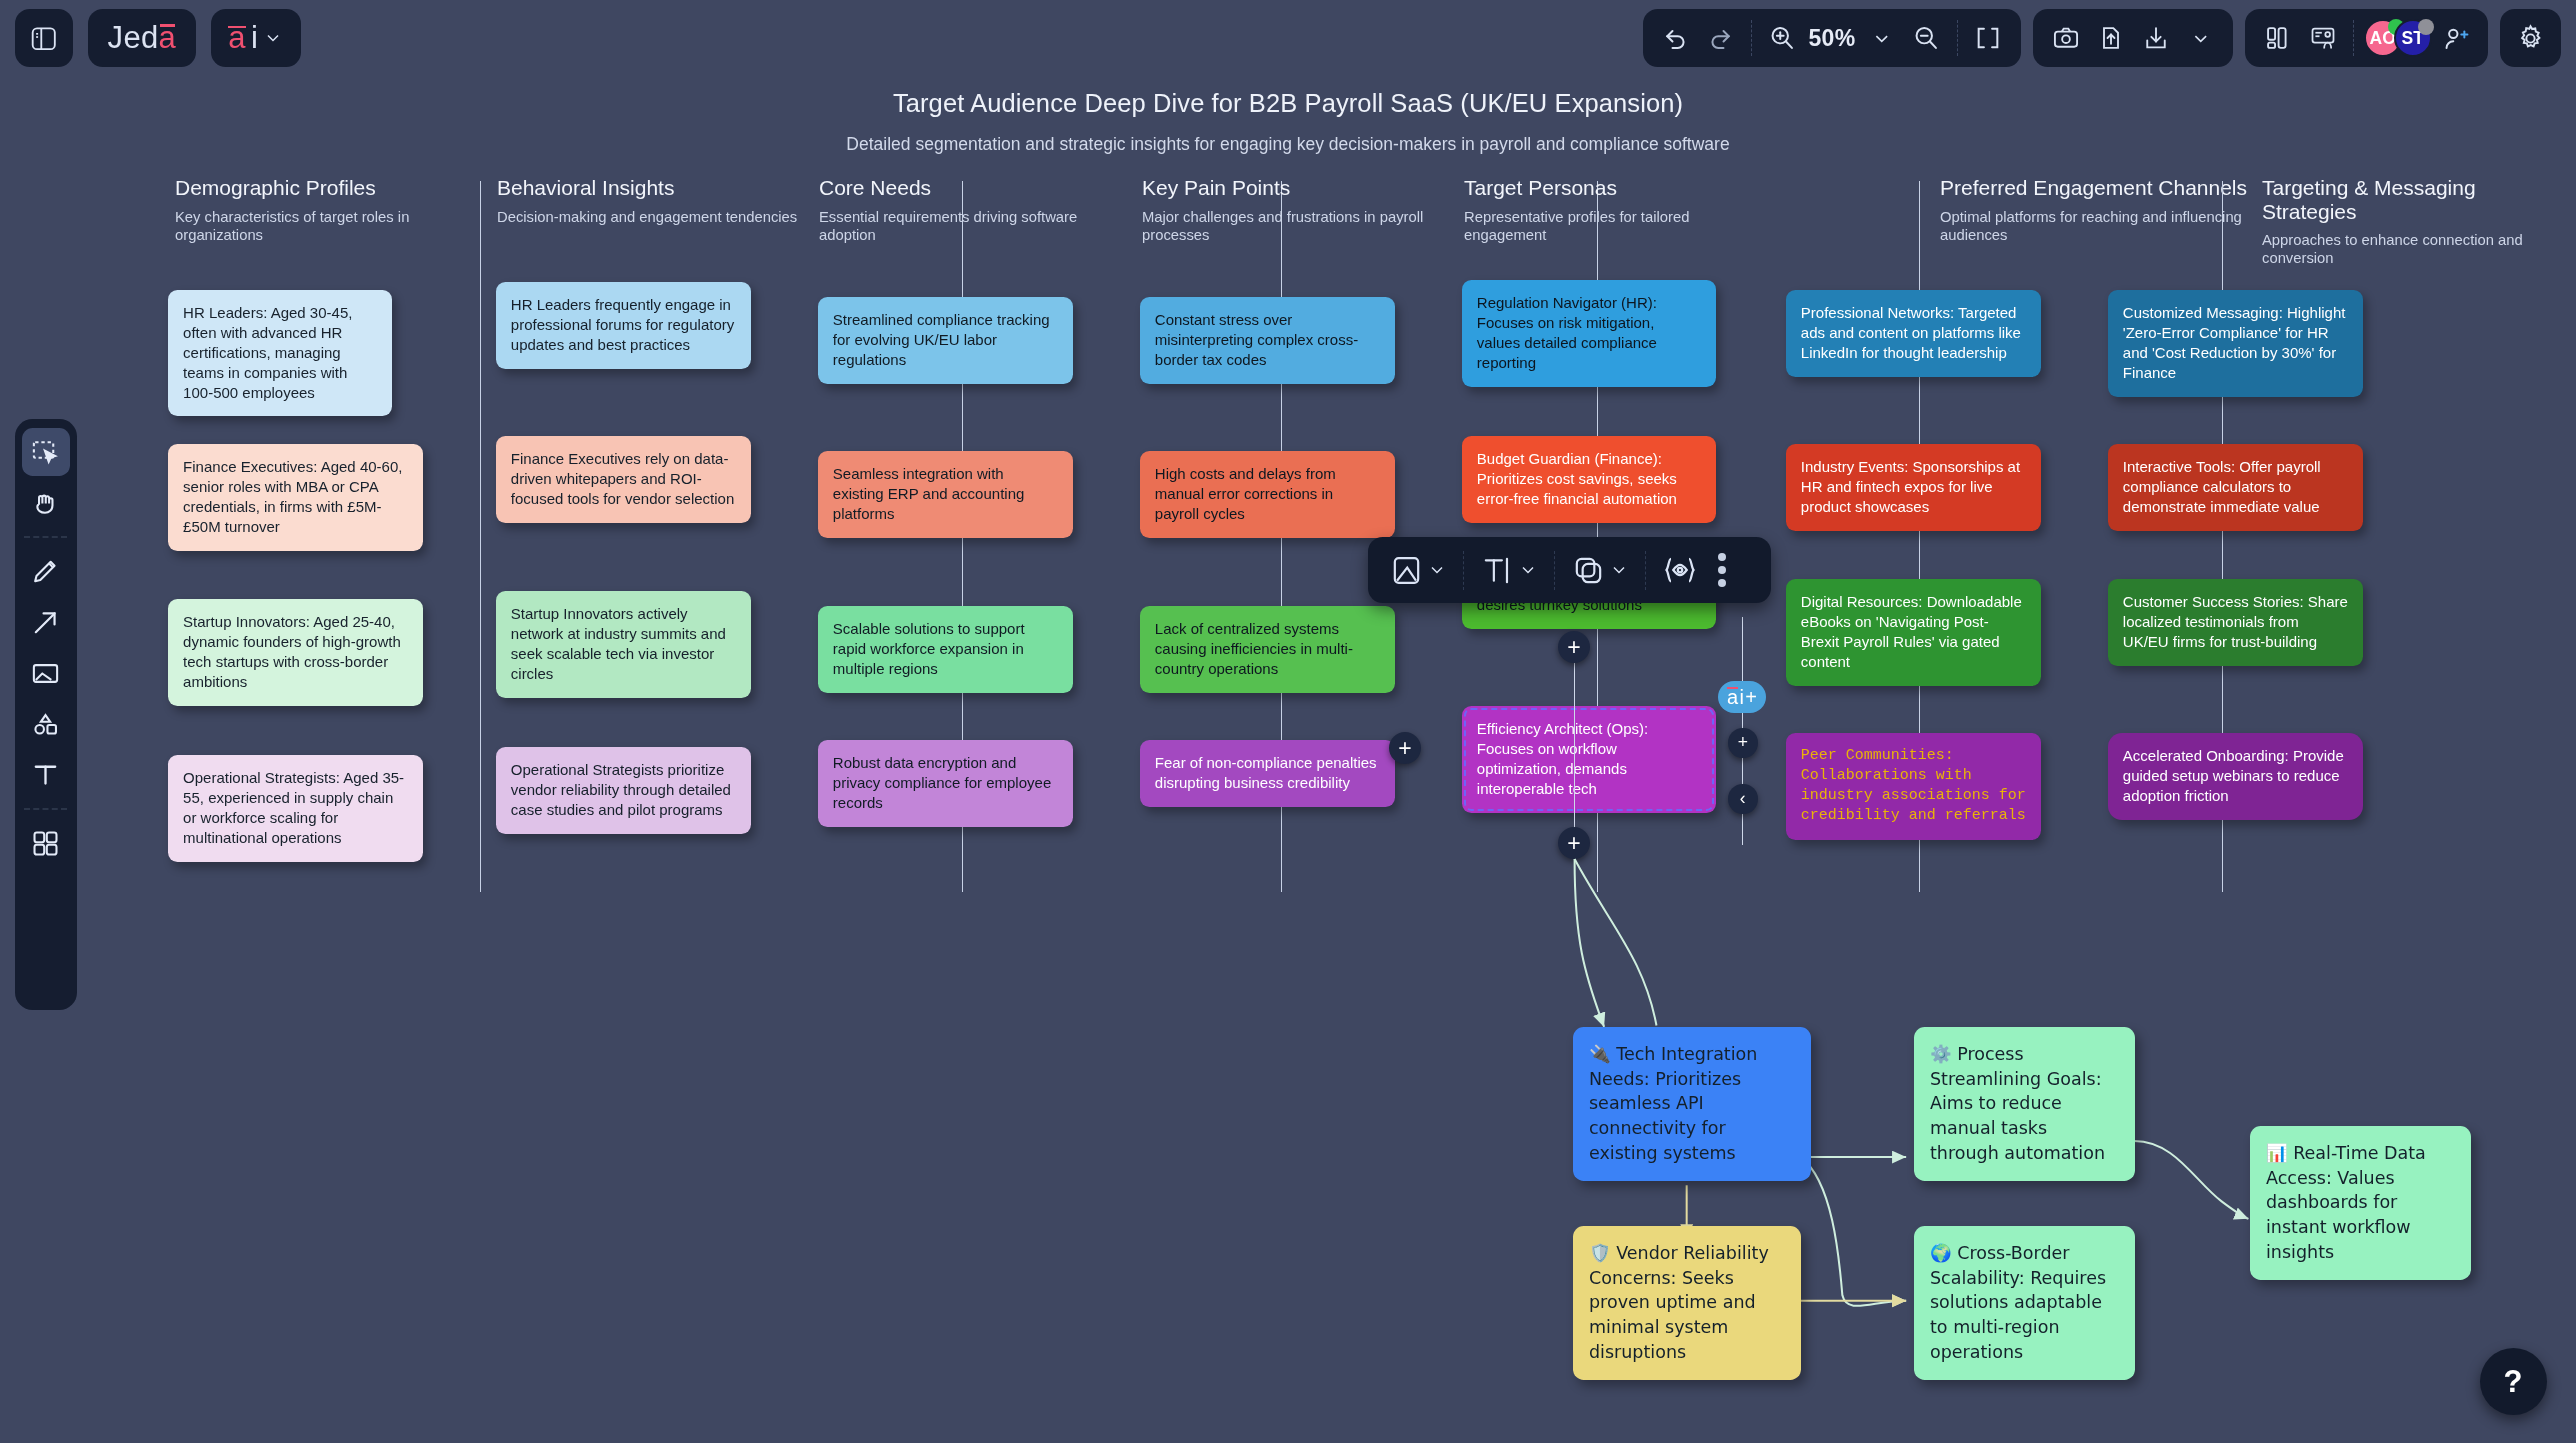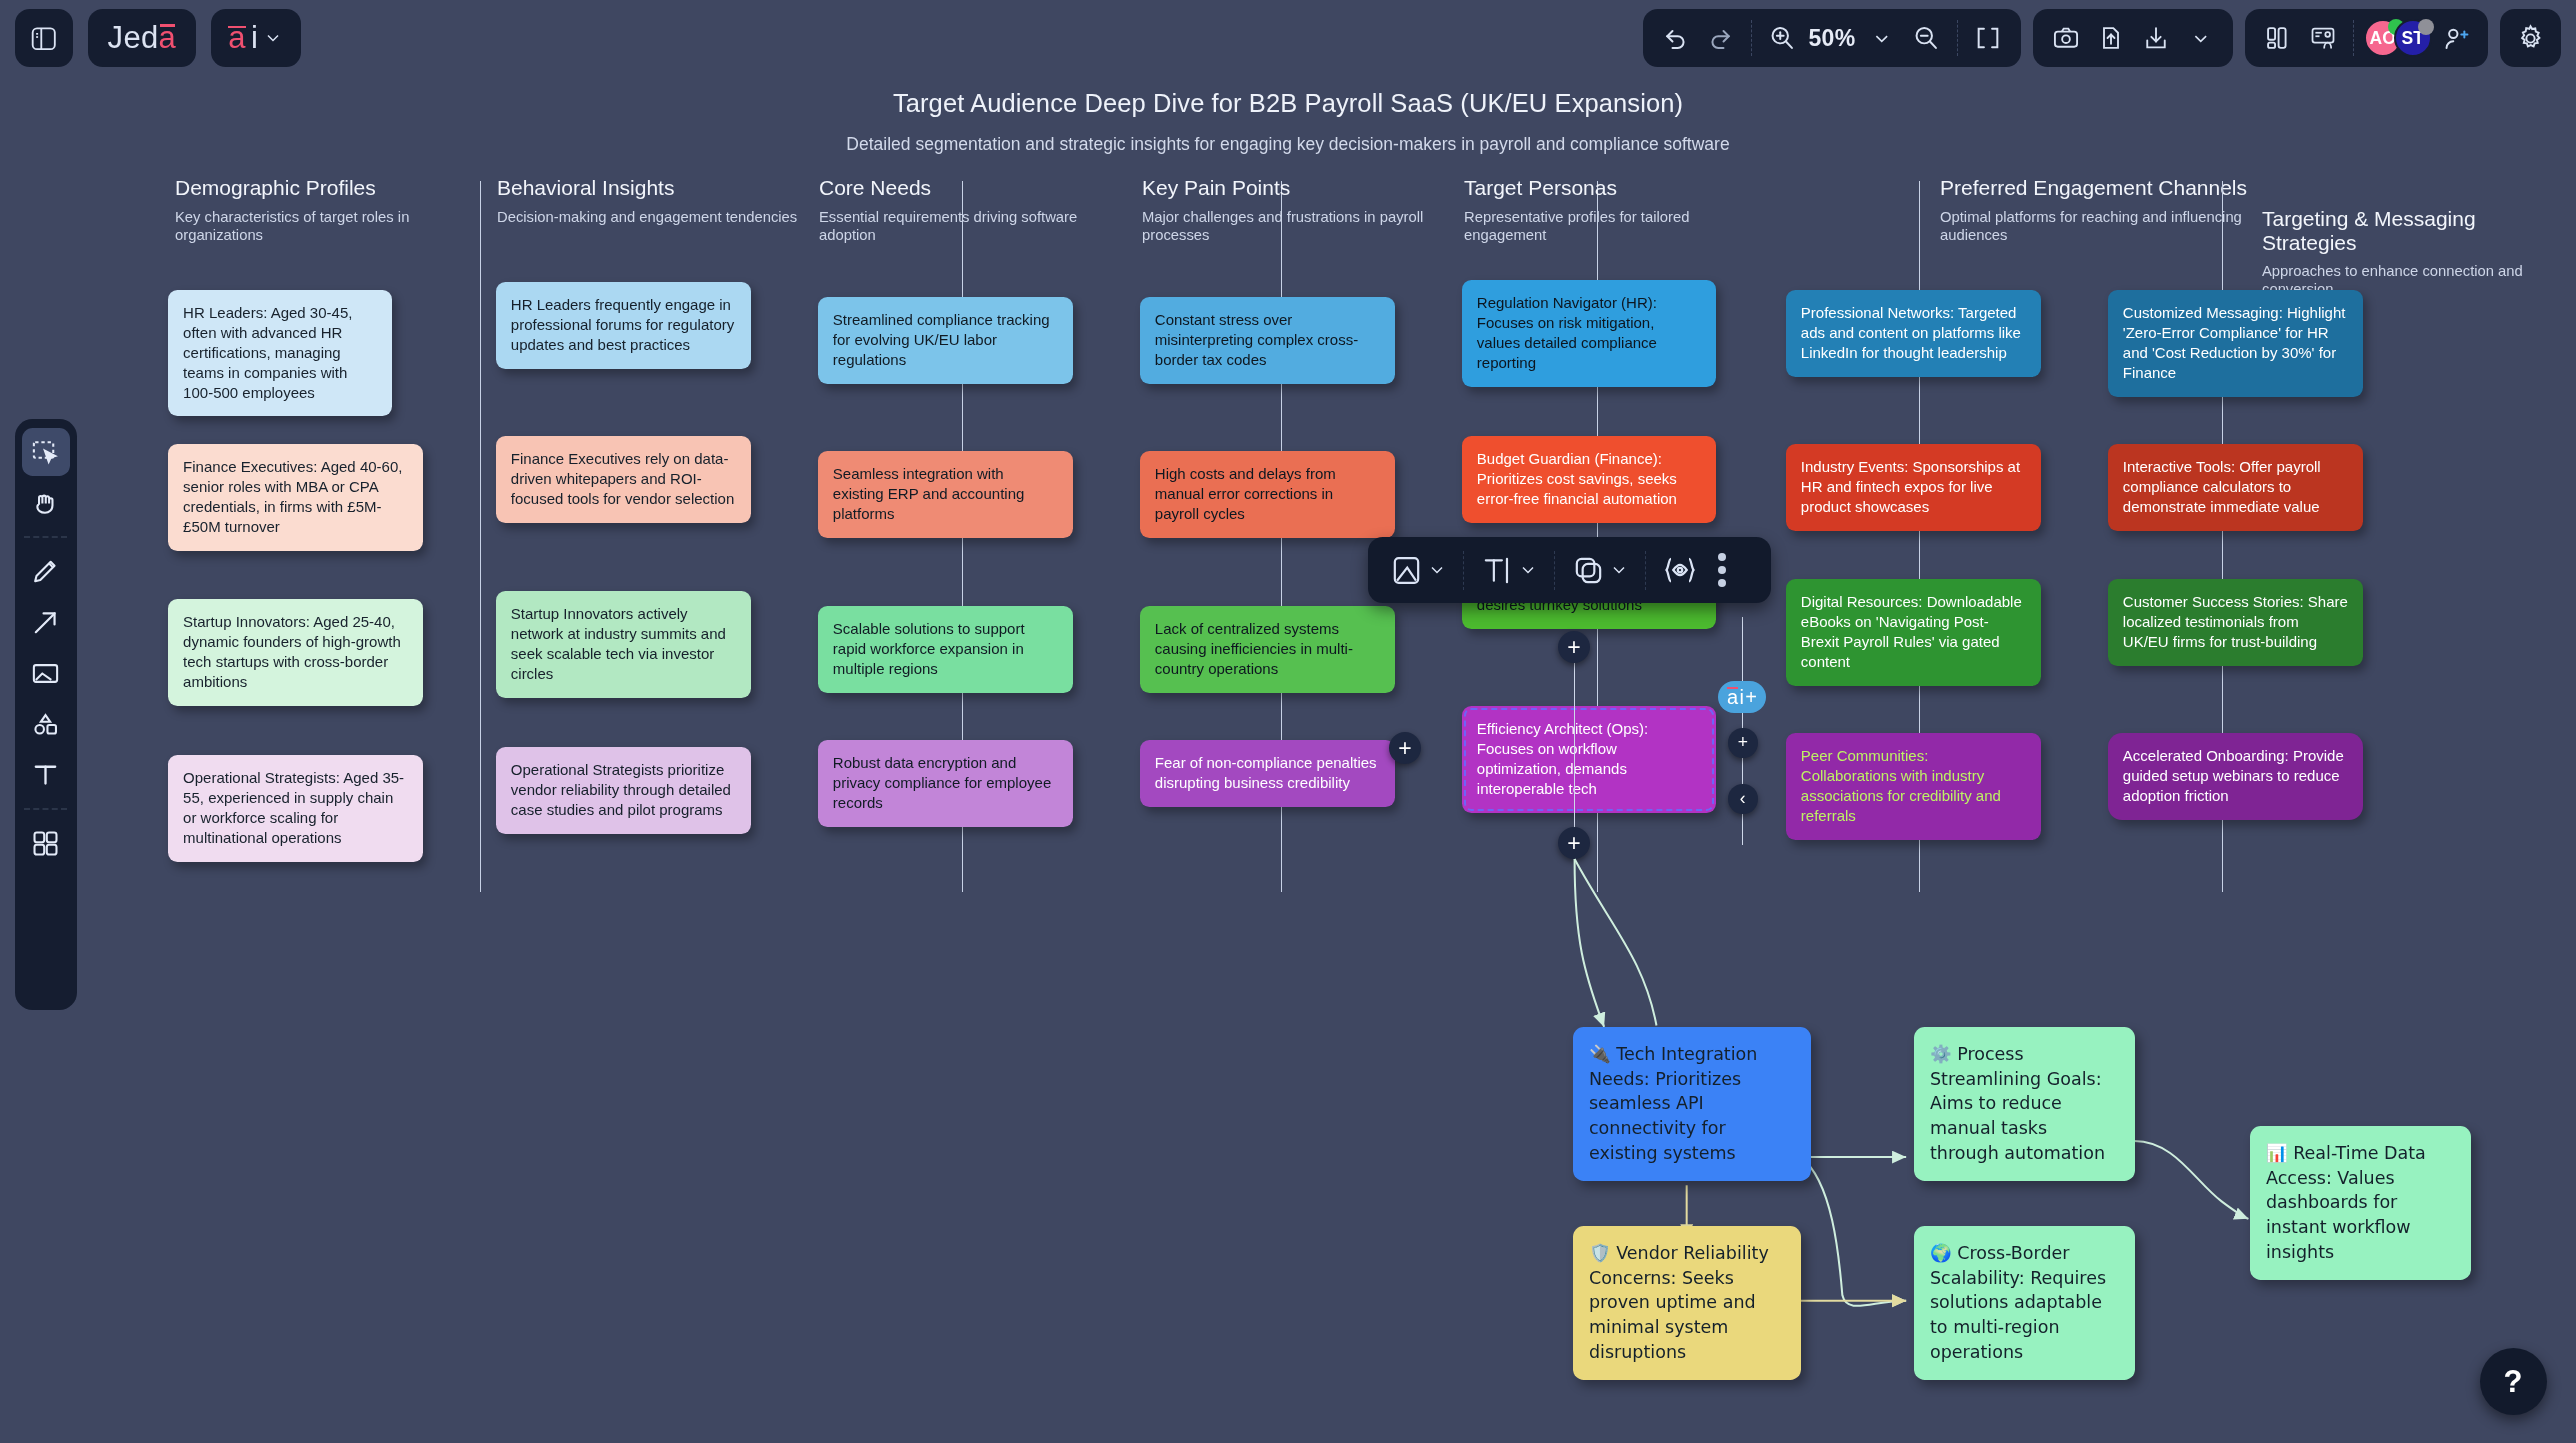--- a/index.html
+++ b/index.html
@@ -397,23 +397,23 @@
   <div class="card" style="left:1287px; top:530px; width:254px; background:#b233c4; color:#ffffff; outline:2.7px dashed rgba(100,110,255,.85); outline-offset:-4px;">Efficiency Architect (Ops): Focuses on workflow optimization, demands interoperable tech</div>
 
   <div class="col" style="left:1765px;">
     <div class="col-h">Preferred Engagement Channels</div>
     <div class="col-s">Optimal platforms for reaching and influencing audiences</div>
   </div>
   <div class="col-divider" style="left:2047px; height:711px;"></div>
   <div class="card" style="left:1611px; top:114px; width:255px; background:#2380b5; color:#ffffff;">Professional Networks: Targeted ads and content on platforms like LinkedIn for thought leadership</div>
   <div class="card" style="left:1611px; top:268px; width:255px; background:#d43a24; color:#ffffff;">Industry Events: Sponsorships at HR and fintech expos for live product showcases</div>
   <div class="card" style="left:1611px; top:403px; width:255px; background:#2e9431; color:#ffffff;">Digital Resources: Downloadable eBooks on 'Navigating Post-Brexit Payroll Rules' via gated content</div>
-  <div class="card" style="left:1611px; top:557px; width:255px; background:#9229a8; color:#bef264;">Peer Communities: Collaborations with industry associations for credibility and referrals</div>
-
-  <div class="col" style="left:2087px;margin-top:31px;">
+  <div class="card" style="left:1611px; top:557px; width:255px; background:#9229a8; color:#eab308;font-family:Liberation Mono, monospace;">Peer Communities: Collaborations with industry associations for credibility and referrals</div>
+
+  <div class="col" style="left:2087px;">
     <div class="col-h">Targeting &amp; Messaging Strategies</div>
     <div class="col-s">Approaches to enhance connection and conversion</div>
   </div>
   <div class="card" style="left:1933px; top:114px; width:255px; background:#1e6f9e; color:#ffffff;">Customized Messaging: Highlight 'Zero-Error Compliance' for HR and 'Cost Reduction by 30%' for Finance</div>
   <div class="card" style="left:1933px; top:268px; width:255px; background:#bb3520; color:#ffffff;">Interactive Tools: Offer payroll compliance calculators to demonstrate immediate value</div>
   <div class="card" style="left:1933px; top:403px; width:255px; background:#2b7d2e; color:#ffffff;">Customer Success Stories: Share localized testimonials from UK/EU firms for trust-building</div>
   <div class="card" style="left:1933px; top:557px; width:255px; background:#7f2494; color:#ffffff;border-radius:14px;">Accelerated Onboarding: Provide guided setup webinars to reduce adoption friction</div>
 </div>
 
 <div class="vline" style="left:1574px; top:658px; height:195px;"></div>

